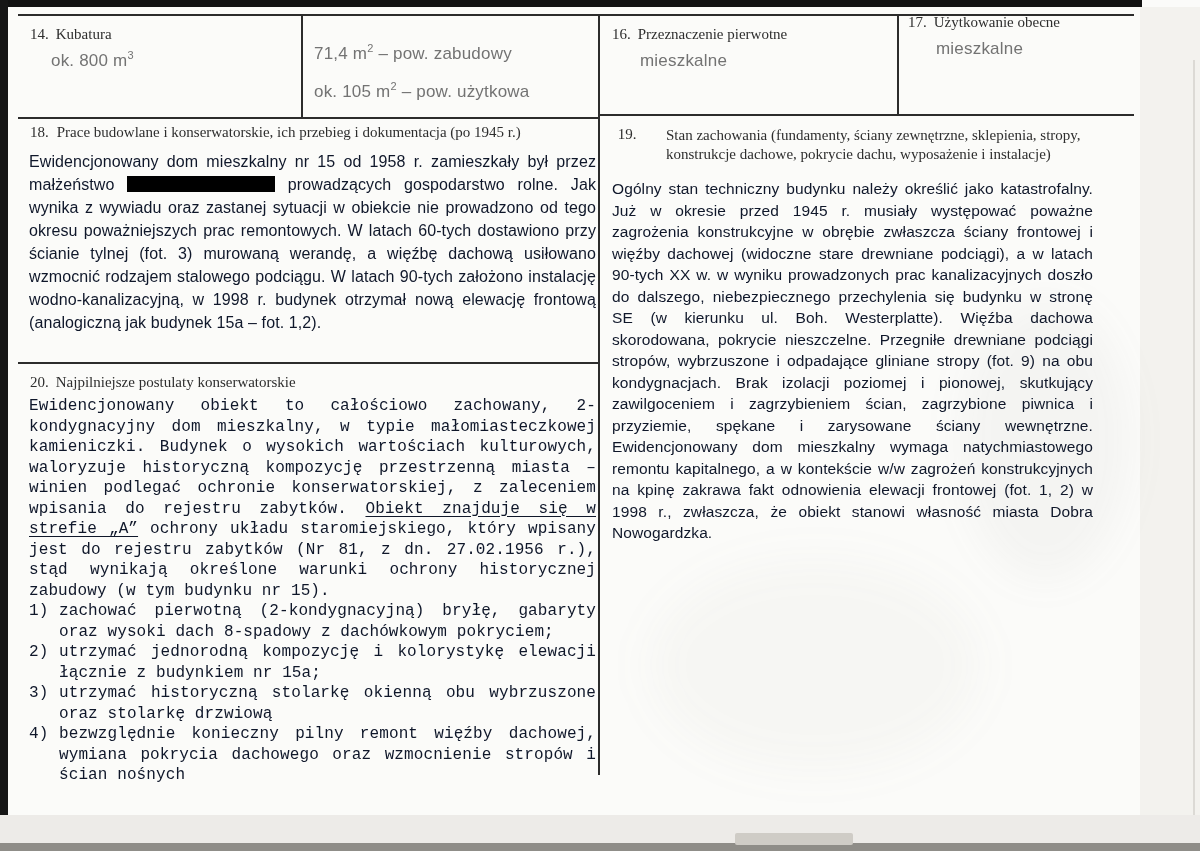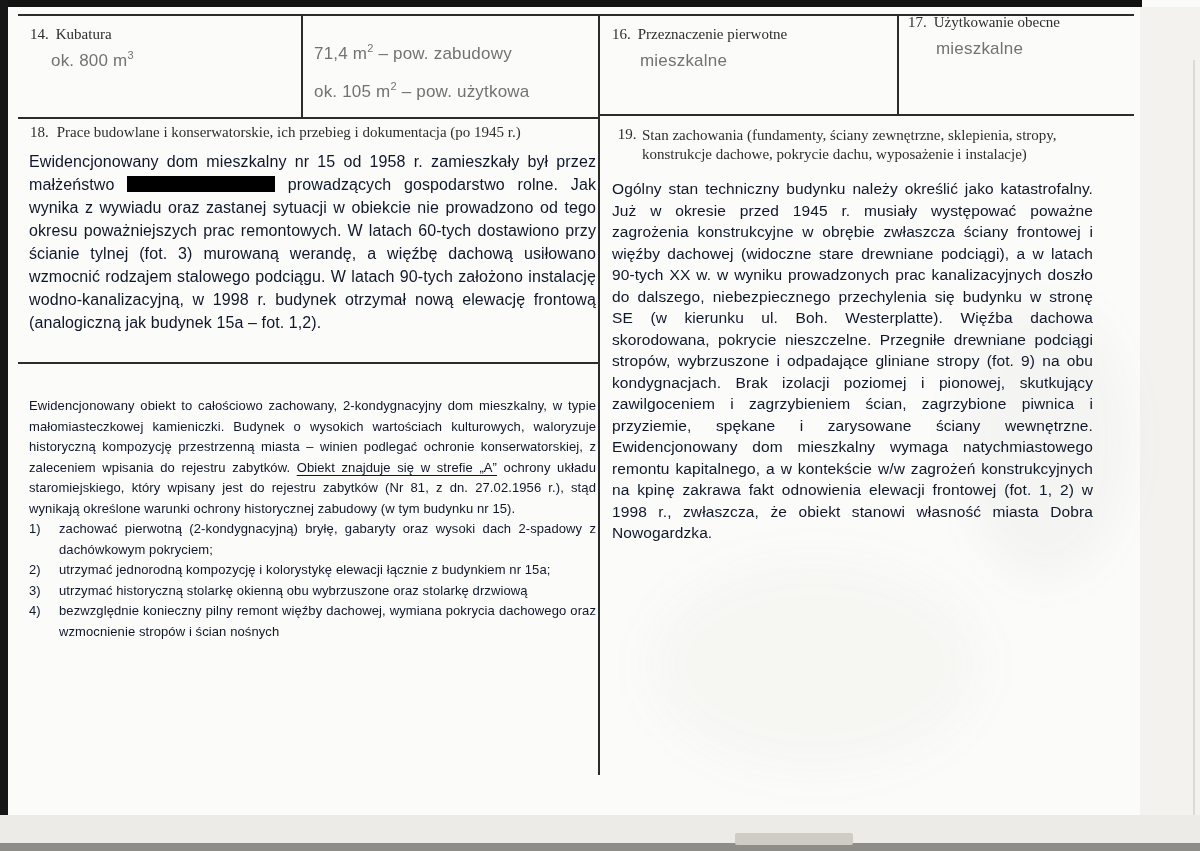--- a/index.html
+++ b/index.html
@@ -38,39 +38,39 @@
   .abs { position:absolute; }
 
   .form-header {
     font-family: "Liberation Serif", serif;
     font-size: 15px;
     color: #2e2e2e;
     white-space: nowrap;
   }
   .form-header .num { display:inline-block;text-align:center; }
   .form-header .lbl { display:inline-block; margin-left:7px; }
-  .form-header.wrap { white-space: normal; display:flex; }
+  .form-header.wrap { white-space: normal; display:flex;gap:24px; }
   .form-header.wrap .num { flex:0 0 30px; }
   .form-header.wrap .lbl { margin-left:0; flex:1; line-height:19px; }
 
   .cell-value {
     font-size: 17px;
     color: #737373;
     letter-spacing: 0.2px;
   }
   sup { font-size: 11px; line-height: 0; }
 
   .body-text {
     text-align: justify;
     color: #0f172a;
     letter-spacing: 0.1px;
   }
   #s18-para { font-size:16px;   line-height:23px;   width:567px; }
   #s19-para { font-size:15.5px; line-height:21.5px; width:481px; }
-  #s20-block{ font-size:13px; line-height:20.5px; width:567px; }
+  #s20-block{ font-size:16px; line-height:20.5px; width:567px;font-family:Liberation Mono, monospace; }
   #s20-block p { margin:0; }
 
   .redaction {
     display:inline-block;
     width:148px; height:16px;
     background:#000;
     vertical-align:-2px;
   }
   .u  { text-decoration: underline; text-underline-offset: 3px; }
   .bu { font-weight: bold; text-decoration: underline; text-underline-offset: 3px; }
@@ -136,25 +136,30 @@
 
   <div class="abs" style="left:30px; top:124px;">
     <div class="form-header">
       <span class="num">18.</span><span class="lbl" style="margin-left:8px;">Prace budowlane i konserwatorskie, ich przebieg i dokumentacja (po 1945 r.)</span>
     </div>
   </div>
   <div class="abs body-text" id="s18-para" style="left:29px; top:150px;">
     <span>Ewidencjonowany dom mieszkalny nr 15 od 1958 r. zamieszkały był przez małżeństwo </span><span class="redaction"></span><span> prowadzących gospodarstwo rolne. Jak wynika z wywiadu oraz zastanej sytuacji w obiekcie nie prowadzono od tego okresu poważniejszych prac remontowych. W latach 60-tych dostawiono przy ścianie tylnej (fot. 3) murowaną werandę, a więźbę dachową usiłowano wzmocnić rodzajem stalowego podciągu. W latach 90-tych założono instalację wodno-kanalizacyjną, w 1998 r. budynek otrzymał nową elewację frontową (analogiczną jak budynek 15a – fot. 1,2).</span>
   </div>
 
+  <div class="abs" style="left:30px; top:374px;">
+    <div class="form-header">
+      <span class="num">20.</span><span class="lbl">Najpilniejsze postulaty konserwatorskie</span>
+    </div>
+  </div>
   <div class="abs body-text" id="s20-block" style="left:29px; top:396px;">
     <p><span>Ewidencjonowany obiekt to całościowo zachowany, 2-kondygnacyjny dom mieszkalny, w typie małomiasteczkowej kamieniczki. Budynek o wysokich wartościach kulturowych, waloryzuje historyczną kompozycję przestrzenną miasta – winien podlegać ochronie konserwatorskiej, z zaleceniem wpisania do rejestru zabytków. </span><span class="u">Obiekt znajduje się w strefie „A”</span><span> ochrony układu staromiejskiego, który wpisany jest do rejestru zabytków (Nr 81, z dn. 27.02.1956 r.), stąd wynikają określone warunki ochrony historycznej zabudowy (w tym budynku nr 15).</span></p>
     <div class="li-row">
       <span class="marker">1)</span>
-      <span class="li-text">zachować pierwotną (2-kondygnacyjną) bryłę, gabaryty oraz wysoki dach 2-spadowy z dachówkowym pokryciem;</span>
+      <span class="li-text">zachować pierwotną (2-kondygnacyjną) bryłę, gabaryty oraz wysoki dach 8-spadowy z dachówkowym pokryciem;</span>
     </div>
     <div class="li-row">
       <span class="marker">2)</span>
       <span class="li-text">utrzymać jednorodną kompozycję i kolorystykę elewacji łącznie z budynkiem nr 15a;</span>
     </div>
     <div class="li-row">
       <span class="marker">3)</span>
       <span class="li-text">utrzymać historyczną stolarkę okienną obu wybrzuszone oraz stolarkę drzwiową</span>
     </div>
     <div class="li-row">

